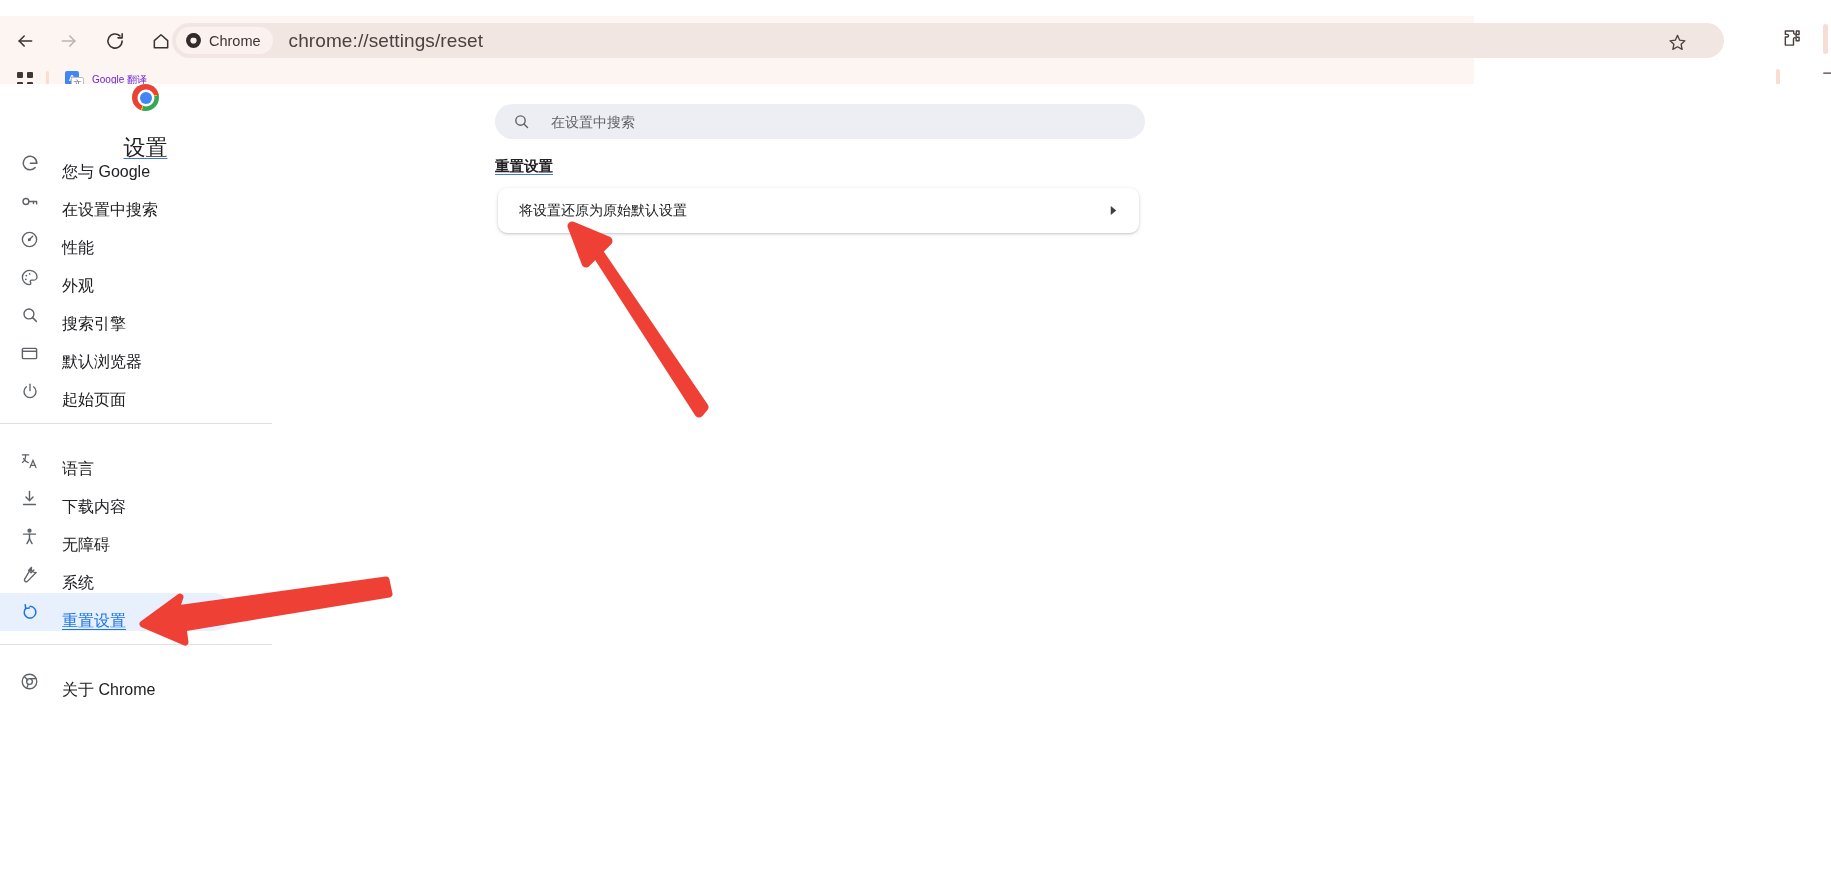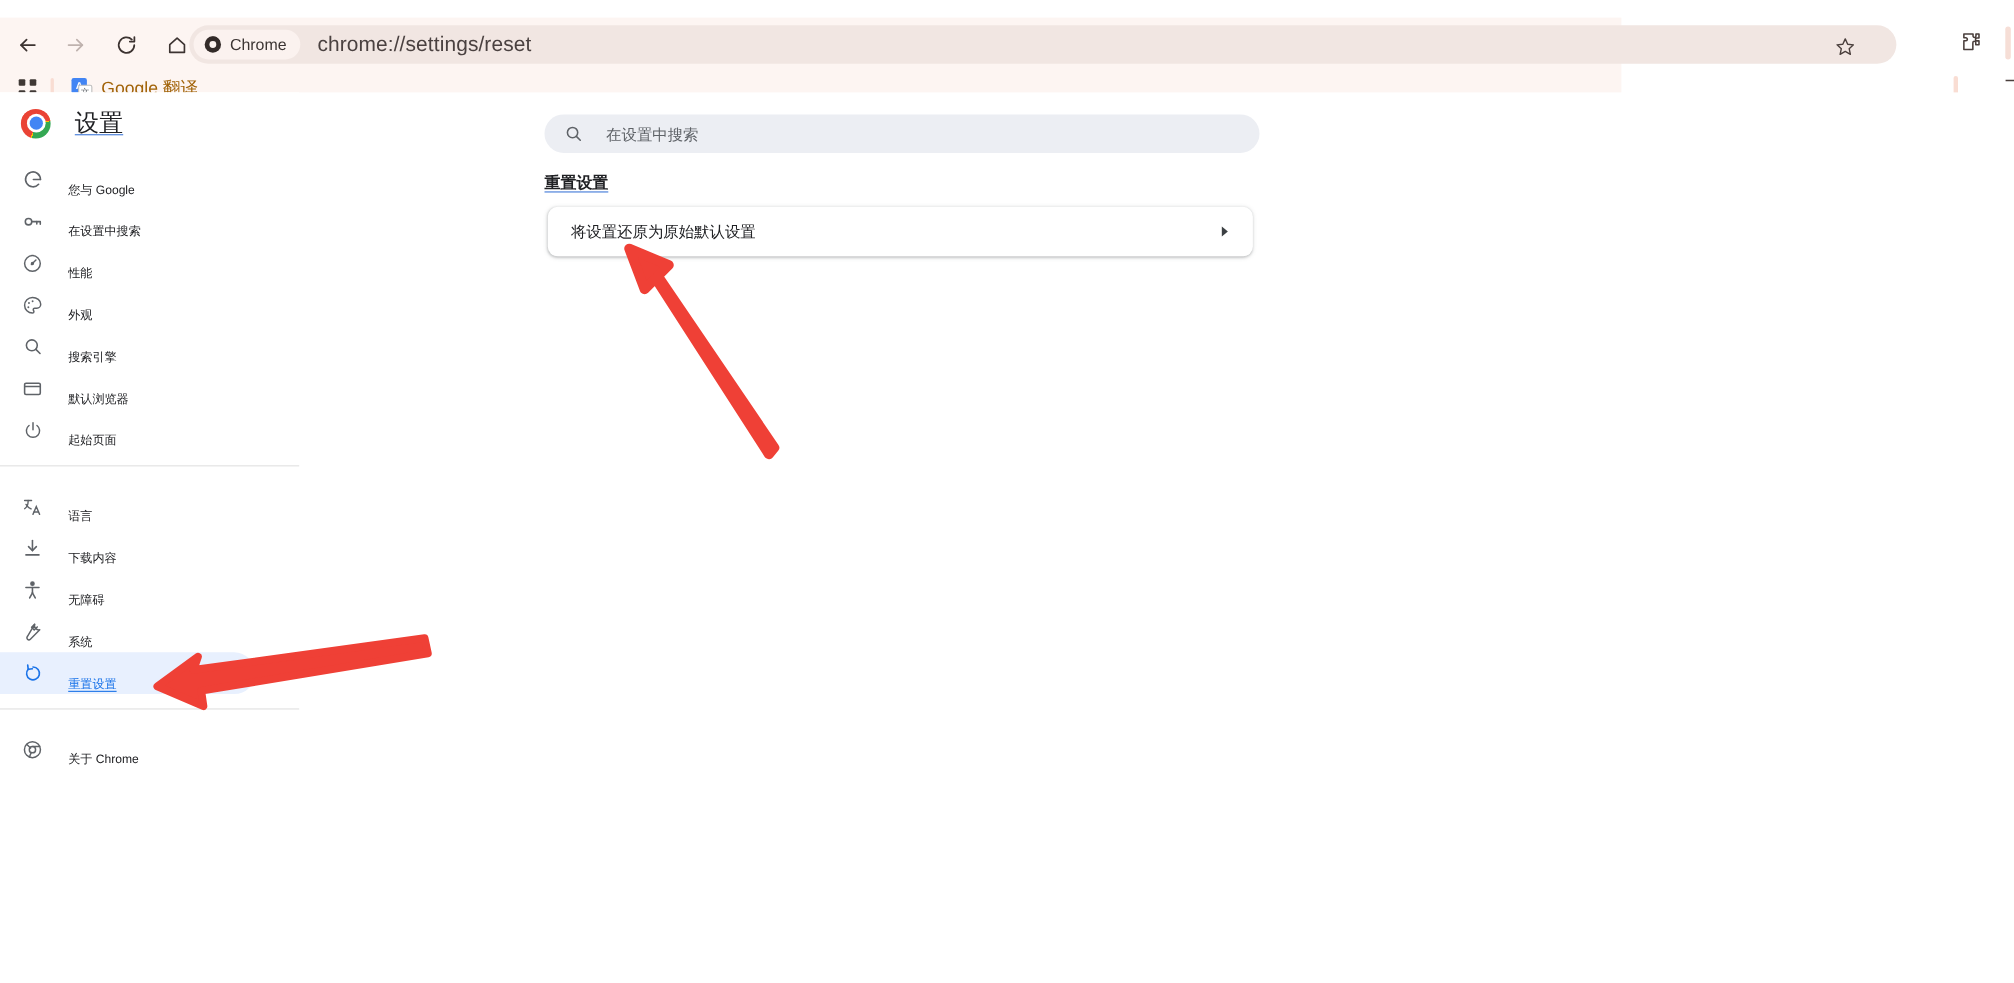--- a/index.html
+++ b/index.html
@@ -99,22 +99,22 @@
     background: #f9ddd3;
     border-radius: 2px;
     margin: 0 10px 0 8px;
   }
   #bookmark-translate {
     display: flex; align-items: center; gap: 8px;
     padding: 3px 6px;
     border-radius: 5px;
   }
   #bookmark-translate-label {
-    font-size: 16px;
-    color: #a16207;
+    font-size: 10px;
+    color: #6d28d9;
     white-space: nowrap;
   }
   .gt-icon {
     width: 19px; height: 19px;
     position: relative; flex: 0 0 auto;
   }
   .gt-icon .gt-blue {
     position: absolute; left: 0; top: 0;
     width: 14px; height: 14px;
     background: #4285f4;
@@ -156,20 +156,21 @@
     position: absolute;
     left: 0; top: 0;
     width: 272px; height: 810px;
     background: #ffffff;
   }
   #settings-brand {
     display: flex; align-items: center;
     gap: 22px;
     height: 56px;
     padding-left: 19px;
+    flex-direction: column;
   }
   #chrome-logo {
     width: 27px; height: 27px;
     position: relative; flex: 0 0 auto;
     border-radius: 50%;
     background:
       conic-gradient(from -50deg,
         #ea4335 0deg 110deg,
         #fbbc05 110deg 130deg,
         #34a853 130deg 245deg,
@@ -211,21 +212,21 @@
     gap: 22px;
     cursor: pointer;
   }
   .nav-item .ni-icon {
     width: 21px; height: 21px;
     display: flex; align-items: center; justify-content: center;
     flex: 0 0 auto;
     color: #5f6368;
   }
   .nav-item .ni-label {
-    font-size: 11px;
+    font-size: 16px;
     color: #202124;
     white-space: nowrap;
     margin-top: 19px;
   }
   .nav-item.selected {
     background: #e8f0fe;
     border-top-right-radius: 19px;
     border-bottom-right-radius: 19px;
     width: 232px;
   }

